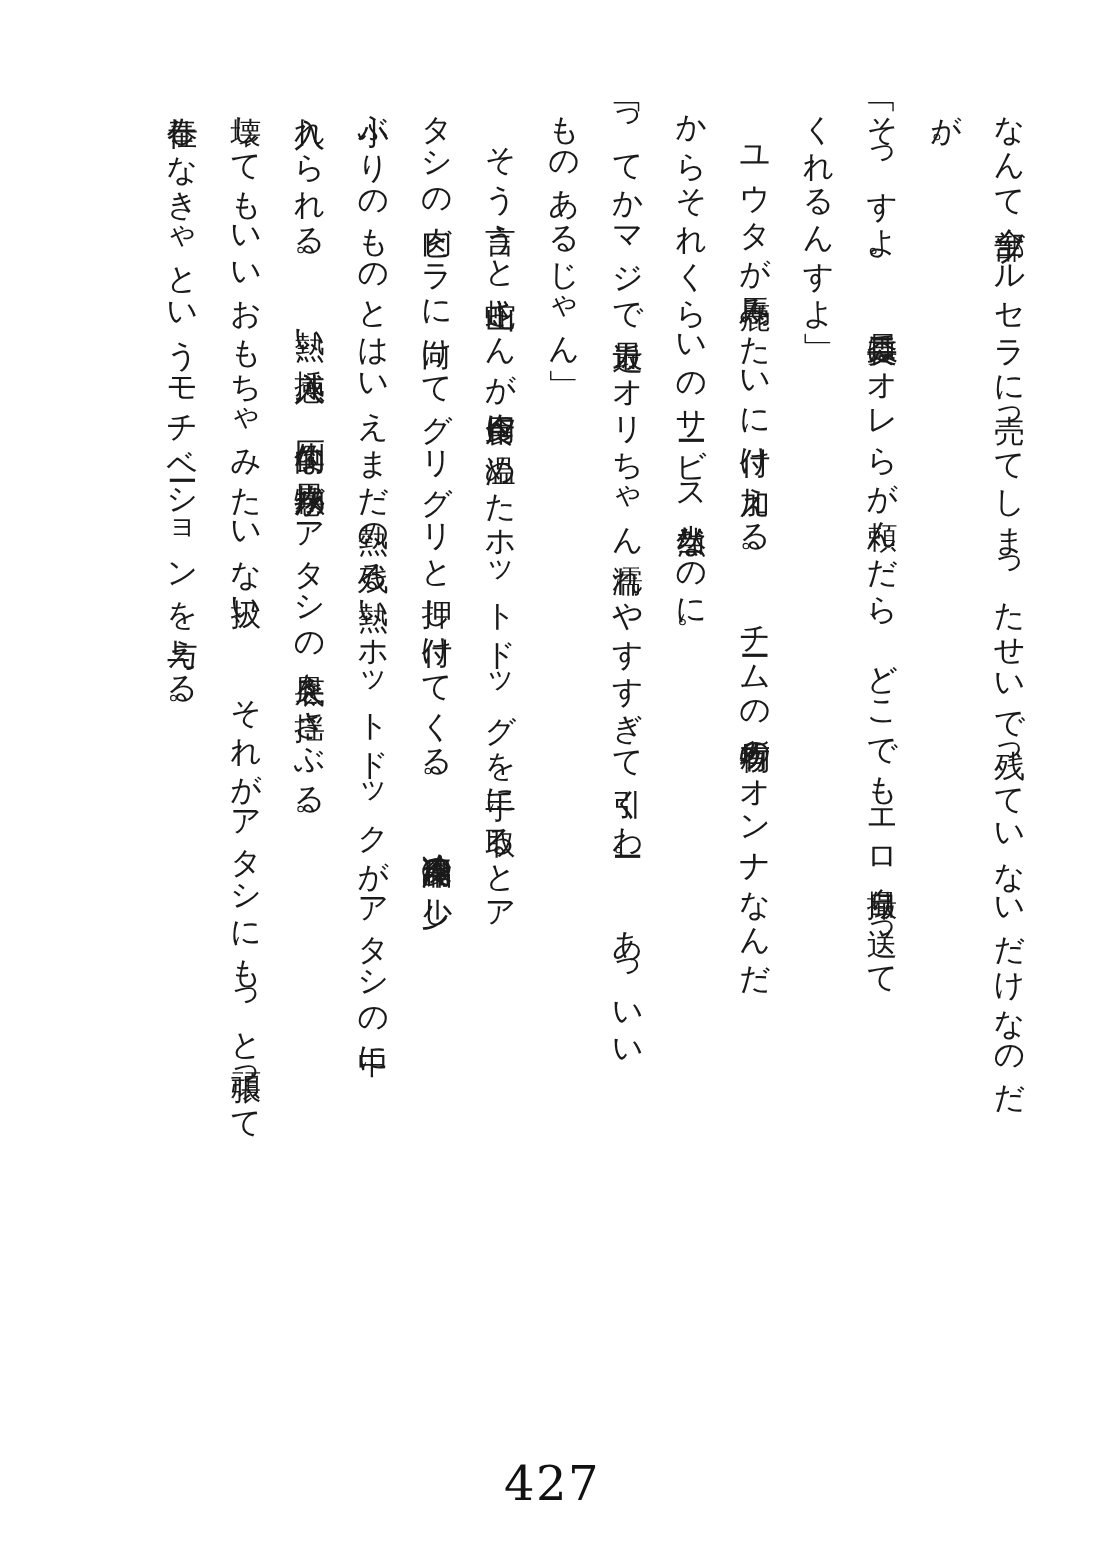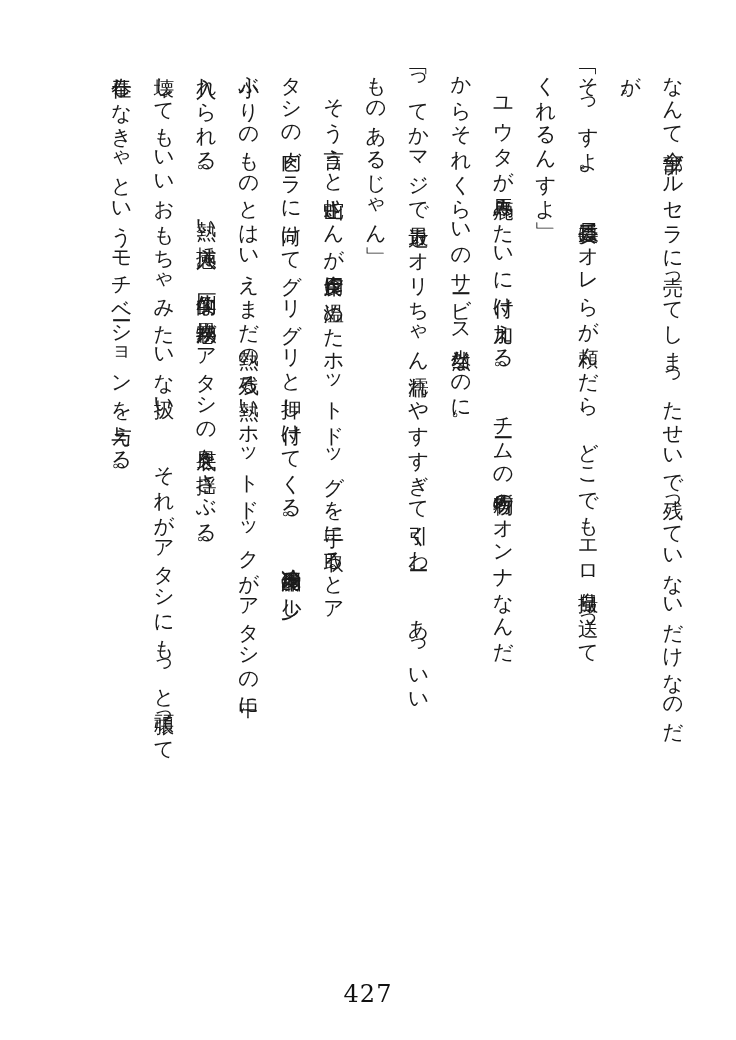--- a/index.html
+++ b/index.html
@@ -46,21 +46,21 @@
     display: block;
     white-space: nowrap;
   }
 
   .page-number {
     position: absolute;
     bottom: 32px;
     left: 0;
     width: 736px;
     text-align: center;
-    font-size: 24px;
+    font-size: 32px;
     font-family: "DejaVu Serif", "Liberation Serif", serif;
     color: #111111;
     letter-spacing: 1px;
   }
 </style>
 </head>
 <body>
 
 <div class="page">
 

